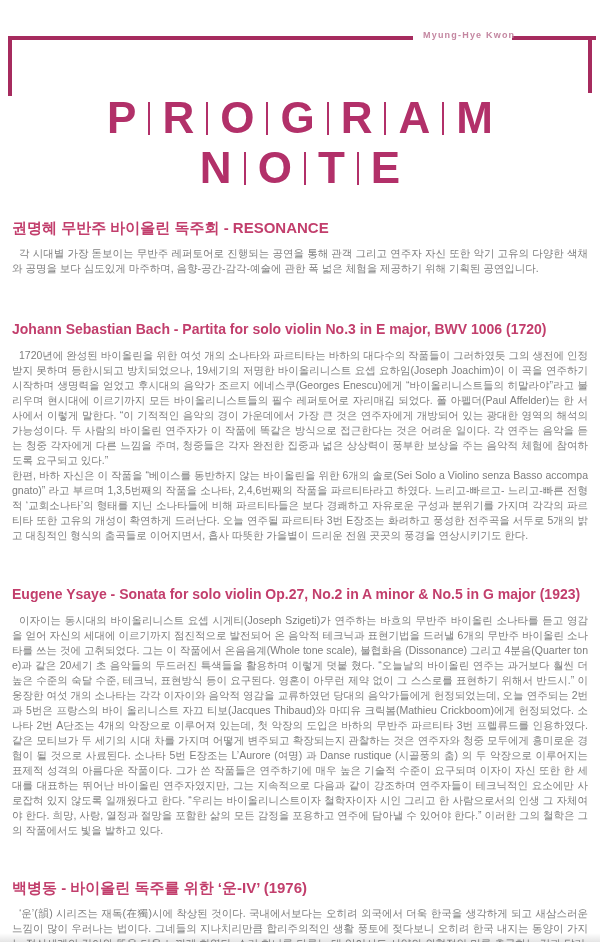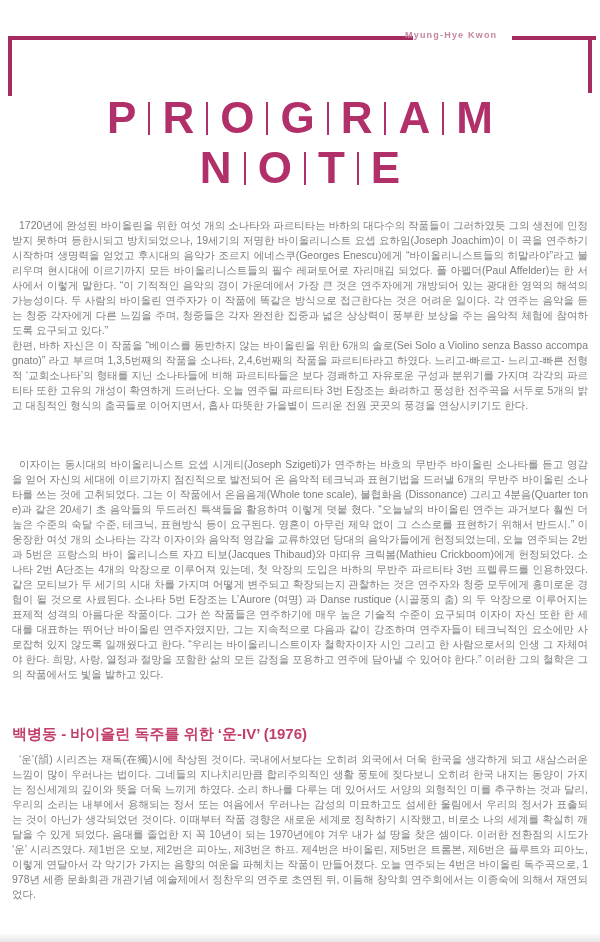--- a/index.html
+++ b/index.html
@@ -5,21 +5,21 @@
   html,body{margin:0;padding:0;background:#ffffff;}
   body{font-family:"Liberation Sans","DejaVu Sans",sans-serif;}
   .page{position:relative;width:600px;height:942px;margin:0 auto;background:#ffffff;overflow:hidden;}
 
   
   .frame-seg{position:absolute;background:#a62b5e;}
   .frame-top-left{left:8px;top:36px;width:405px;height:4px;}
   .frame-top-right{left:512px;top:36px;width:84px;height:4px;}
   .frame-left-v{left:8px;top:36px;width:4px;height:60px;}
   .frame-right-v{left:588px;top:36px;width:4px;height:57px;}
-  .author{position:absolute;left:405px;top:30px;width:86px;text-align:center;
+  .author{position:absolute;left:423px;top:30px;width:86px;text-align:center;
           font-size:9px;font-weight:bold;letter-spacing:1.2px;color:#c487a1;white-space:nowrap;}
 
   
   .title-block{position:absolute;left:0;top:98px;width:600px;text-align:center;}
   .title-row{display:flex;justify-content:center;align-items:center;margin-bottom:10px;}
   .title-letter{font-size:44px;line-height:40px;font-weight:bold;color:#b23069;
                 font-family:"Liberation Sans",sans-serif;}
   .title-divider{width:2px;height:33px;background:#b23069;margin:0 12px;display:inline-block;}
 
   
@@ -71,25 +71,31 @@
         <span class="title-divider"></span>
         <span class="title-letter">O</span>
         <span class="title-divider"></span>
         <span class="title-letter">T</span>
         <span class="title-divider"></span>
         <span class="title-letter">E</span>
       </div>
   </div>
 
   <div class="content">
+      <section class="section">
+        <h2 class="sec-heading">권명혜 무반주 바이올린 독주회 - RESONANCE</h2>
+        <p class="sec-para">각 시대별 가장 돋보이는 무반주 레퍼토어로 진행되는 공연을 통해 관객 그리고 연주자 자신 또한 악기 고유의 다양한 색채와 공명을 보다 심도있게 마주하며, 음향-공간-감각-예술에 관한 폭 넓은 체험을 제공하기 위해 기획된 공연입니다.</p>
+      </section>
       <section class="section en-heading">
+        <h2 class="sec-heading">Johann Sebastian Bach - Partita for solo violin No.3 in E major, BWV 1006 (1720)</h2>
         <p class="sec-para">1720년에 완성된 바이올린을 위한 여섯 개의 소나타와 파르티타는 바하의 대다수의 작품들이 그러하였듯 그의 생전에 인정받지 못하며 등한시되고 방치되었으나, 19세기의 저명한 바이올리니스트 요셉 요하임(Joseph Joachim)이 이 곡을 연주하기 시작하며 생명력을 얻었고 후시대의 음악가 조르지 에네스쿠(Georges Enescu)에게 “바이올리니스트들의 히말라야”라고 불리우며 현시대에 이르기까지 모든 바이올리니스트들의 필수 레퍼토어로 자리매김 되었다. 폴 아펠더(Paul Affelder)는 한 서사에서 이렇게 말한다. “이 기적적인 음악의 경이 가운데에서 가장 큰 것은 연주자에게 개방되어 있는 광대한 영역의 해석의 가능성이다. 두 사람의 바이올린 연주자가 이 작품에 똑같은 방식으로 접근한다는 것은 어려운 일이다. 각 연주는 음악을 듣는 청중 각자에게 다른 느낌을 주며, 청중들은 각자 완전한 집중과 넓은 상상력이 풍부한 보상을 주는 음악적 체험에 참여하도록 요구되고 있다.”</p>
         <p class="sec-para">한편, 바하 자신은 이 작품을 “베이스를 동반하지 않는 바이올린을 위한 6개의 솔로(Sei Solo a Violino senza Basso accompagnato)” 라고 부르며 1,3,5번째의 작품을 소나타, 2,4,6번째의 작품을 파르티타라고 하였다. 느리고-빠르고- 느리고-빠른 전형적 ‘교회소나타’의 형태를 지닌 소나타들에 비해 파르티타들은 보다 경쾌하고 자유로운 구성과 분위기를 가지며 각각의 파르티타 또한 고유의 개성이 확연하게 드러난다. 오늘 연주될 파르티타 3번 E장조는 화려하고 풍성한 전주곡을 서두로 5개의 밝고 대칭적인 형식의 춤곡들로 이어지면서, 흡사 따뜻한 가을볕이 드리운 전원 곳곳의 풍경을 연상시키기도 한다.</p>
       </section>
       <section class="section en-heading">
+        <h2 class="sec-heading">Eugene Ysaye - Sonata for solo violin Op.27, No.2 in A minor &amp; No.5 in G major (1923)</h2>
         <p class="sec-para">이자이는 동시대의 바이올리니스트 요셉 시게티(Joseph Szigeti)가 연주하는 바흐의 무반주 바이올린 소나타를 듣고 영감을 얻어 자신의 세대에 이르기까지 점진적으로 발전되어 온 음악적 테크닉과 표현기법을 드러낼 6개의 무반주 바이올린 소나타를 쓰는 것에 고취되었다. 그는 이 작품에서 온음음계(Whole tone scale), 불협화음 (Dissonance) 그리고 4분음(Quarter tone)과 같은 20세기 초 음악들의 두드러진 특색들을 활용하며 이렇게 덧붙 혔다. “오늘날의 바이올린 연주는 과거보다 훨씬 더 높은 수준의 숙달 수준, 테크닉, 표현방식 등이 요구된다. 영혼이 아무런 제약 없이 그 스스로를 표현하기 위해서 반드시.” 이 웅장한 여섯 개의 소나타는 각각 이자이와 음악적 영감을 교류하였던 당대의 음악가들에게 헌정되었는데, 오늘 연주되는 2번과 5번은 프랑스의 바이 올리니스트 자끄 티보(Jacques Thibaud)와 마띠유 크릭봄(Mathieu Crickboom)에게 헌정되었다. 소나타 2번 A단조는 4개의 악장으로 이루어져 있는데, 첫 악장의 도입은 바하의 무반주 파르티타 3번 프렐류드를 인용하였다. 같은 모티브가 두 세기의 시대 차를 가지며 어떻게 변주되고 확장되는지 관찰하는 것은 연주자와 청중 모두에게 흥미로운 경험이 될 것으로 사료된다. 소나타 5번 E장조는 L’Aurore (여명) 과 Danse rustique (시골풍의 춤) 의 두 악장으로 이루어지는 표제적 성격의 아름다운 작품이다. 그가 쓴 작품들은 연주하기에 매우 높은 기술적 수준이 요구되며 이자이 자신 또한 한 세대를 대표하는 뛰어난 바이올린 연주자였지만, 그는 지속적으로 다음과 같이 강조하며 연주자들이 테크닉적인 요소에만 사로잡혀 있지 않도록 일깨웠다고 한다. “우리는 바이올리니스트이자 철학자이자 시인 그리고 한 사람으로서의 인생 그 자체여야 한다. 희망, 사랑, 열정과 절망을 포함한 삶의 모든 감정을 포용하고 연주에 담아낼 수 있어야 한다.” 이러한 그의 철학은 그의 작품에서도 빛을 발하고 있다.</p>
       </section>
       <section class="section">
         <h2 class="sec-heading">백병동 - 바이올린 독주를 위한 ‘운-IV’ (1976)</h2>
         <p class="sec-para">‘운’(韻) 시리즈는 재독(在獨)시에 착상된 것이다. 국내에서보다는 오히려 외국에서 더욱 한국을 생각하게 되고 새삼스러운 느낌이 많이 우러나는 법이다. 그네들의 지나치리만큼 합리주의적인 생활 풍토에 젖다보니 오히려 한국 내지는 동양이 가지는 정신세계의 깊이와 뜻을 더욱 느끼게 하였다. 소리 하나를 다루는 데 있어서도 서양의 외형적인 미를 추구하는 것과 달리, 우리의 소리는 내부에서 용해되는 정서 또는 여음에서 우러나는 감성의 미묘하고도 섬세한 울림에서 우리의 정서가 표출되는 것이 아닌가 생각되었던 것이다. 이때부터 작품 경향은 새로운 세계로 정착하기 시작했고, 비로소 나의 세계를 확실히 깨달을 수 있게 되었다. 음대를 졸업한 지 꼭 10년이 되는 1970년에야 겨우 내가 설 땅을 찾은 셈이다. 이러한 전환점의 시도가 ‘운’ 시리즈였다. 제1번은 오보, 제2번은 피아노, 제3번은 하프. 제4번은 바이올린, 제5번은 트롬본, 제6번은 플루트와 피아노, 이렇게 연달아서 각 악기가 가지는 음향의 여운을 파헤치는 작품이 만들어졌다. 오늘 연주되는 4번은 바이올린 독주곡으로, 1978년 세종 문화회관 개관기념 예술제에서 정찬우의 연주로 초연된 뒤, 이듬해 창악회 연주회에서는 이종숙에 의해서 재연되었다.</p>
       </section>
     </div>
 
   <div class="bottom-shade"></div>
 </div>

